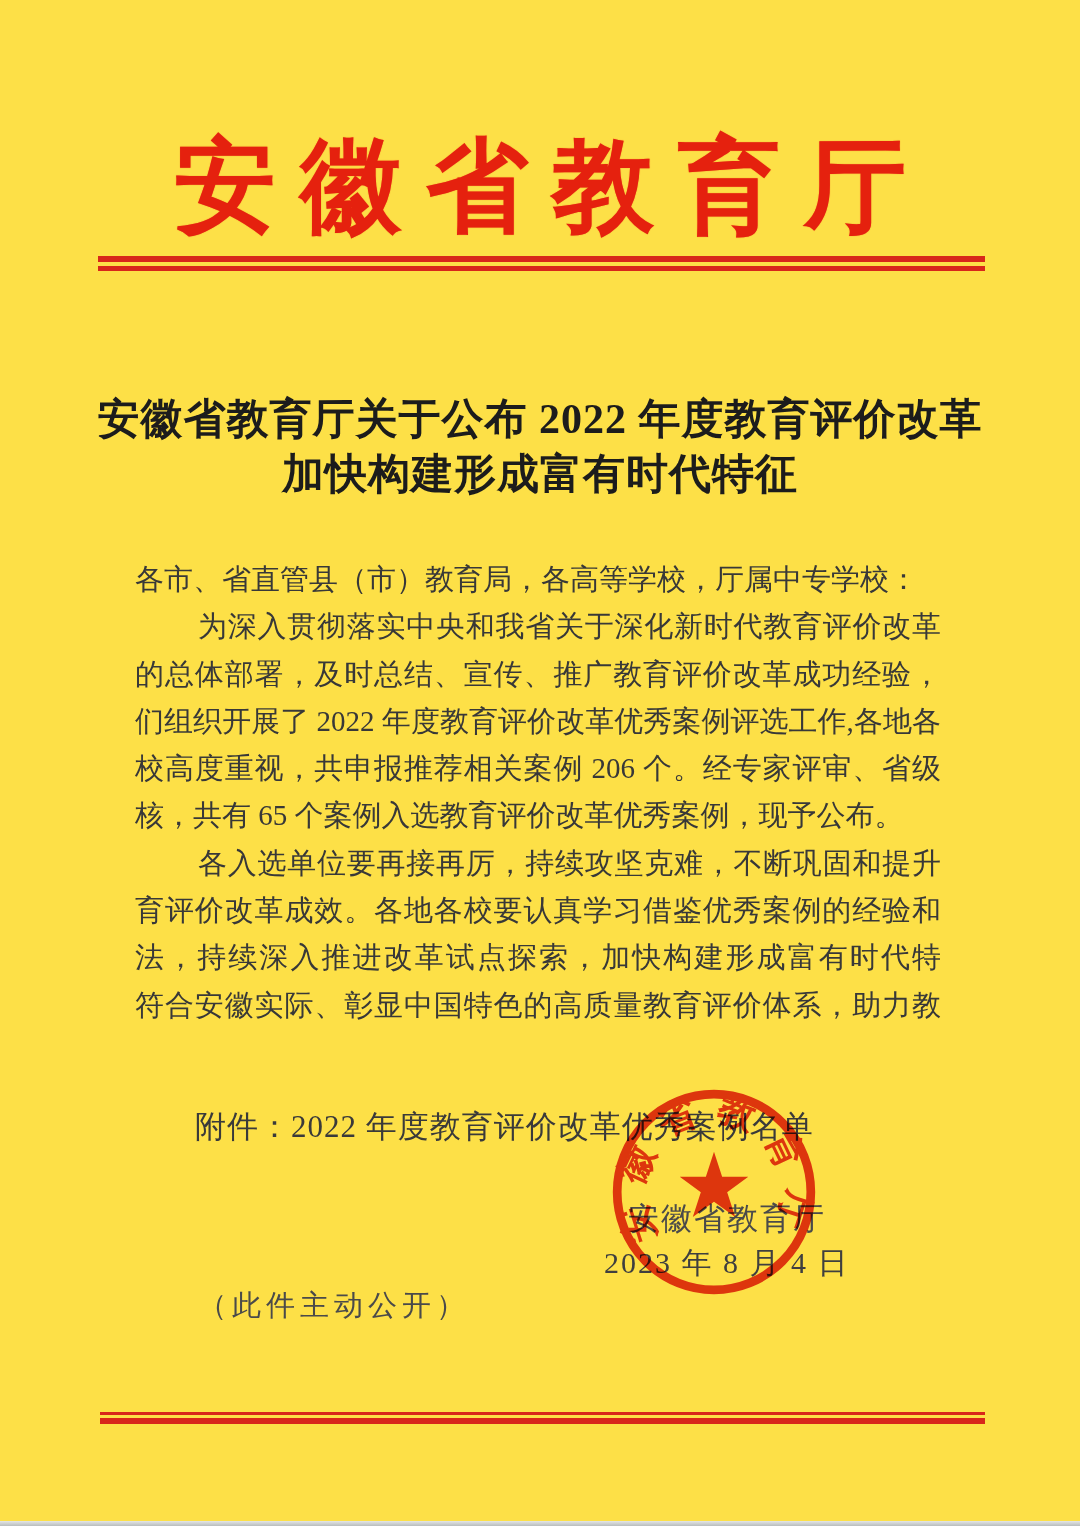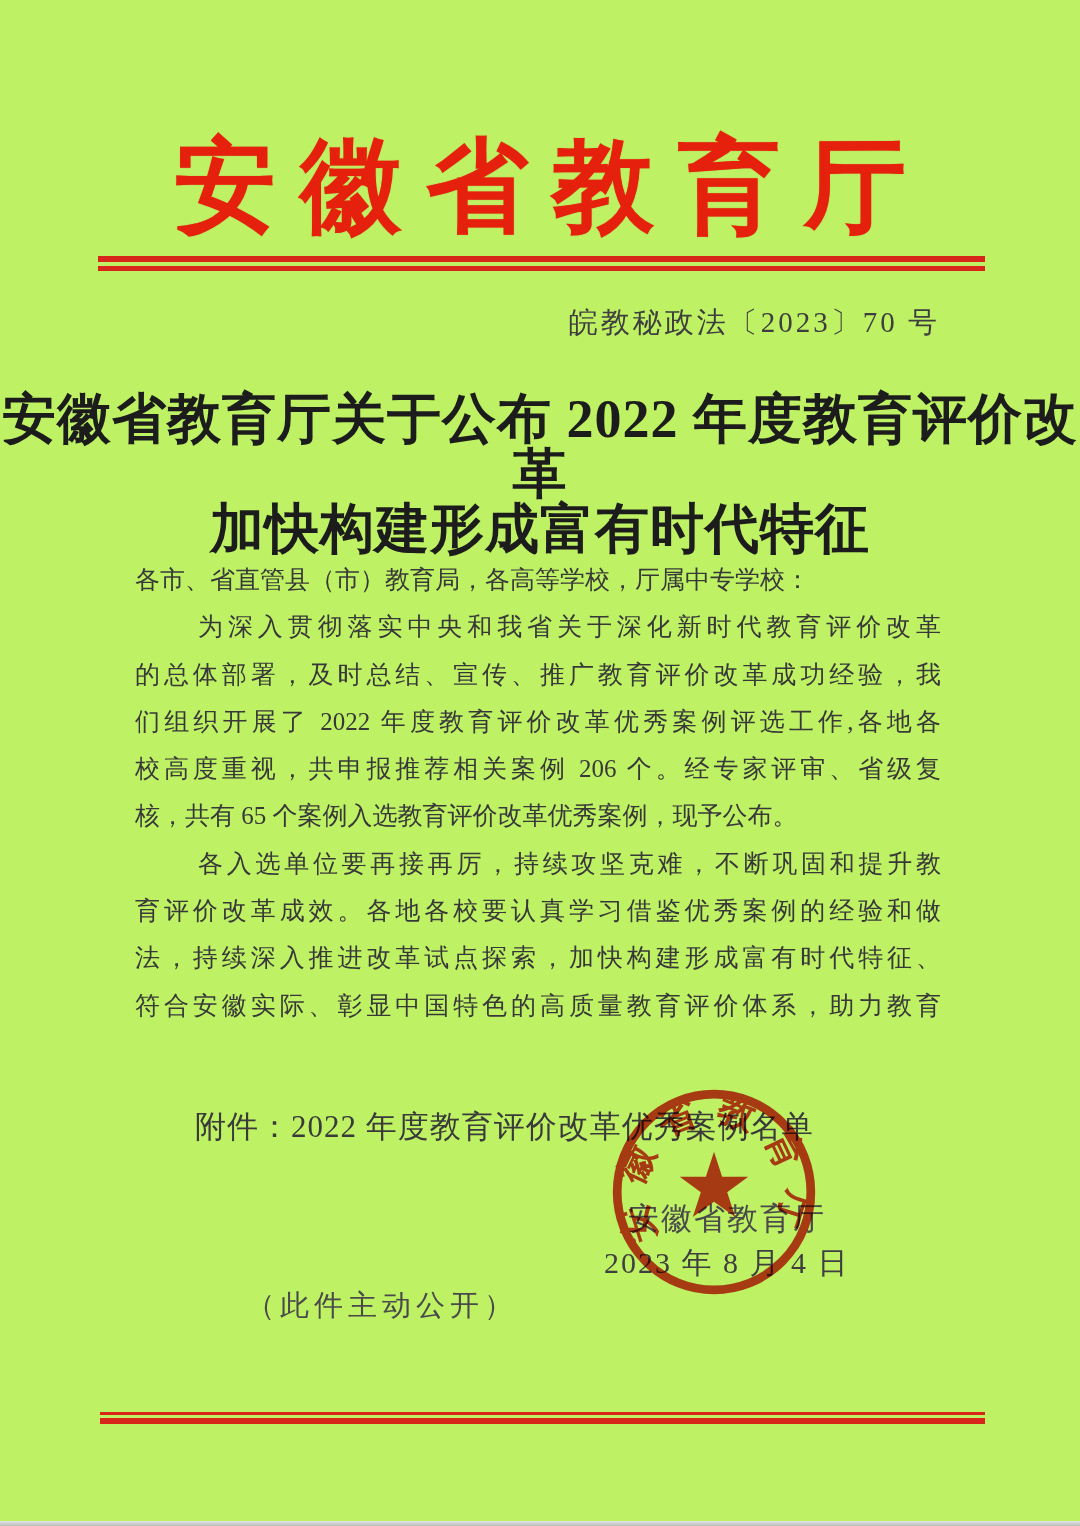--- a/index.html
+++ b/index.html
@@ -2,21 +2,21 @@
 <html><head>
 <meta charset="utf-8">
 <style>
   html,body{margin:0;padding:0;}
   body{
     width:1080px;height:1526px;
     background:#ffffff;
     font-family:"Liberation Serif","DejaVu Serif",serif;
     position:relative;overflow:hidden;
   }
-  .page{position:absolute;inset:0;background:#bef264;padding-left:20px;}
+  .page{position:absolute;inset:0;background:#fde047;padding-left:20px;}
 
   
   .agency-header{
     position:absolute;top:128px;left:0;width:1080px;
     text-align:center;
     font-size:102px;line-height:118px;font-weight:bold;
     color:#e5210e;
     letter-spacing:24px;text-indent:24px;
     text-shadow:0 0 1px rgba(229,33,14,.6);
     white-space:nowrap;
@@ -33,45 +33,45 @@
   }
 
   .doc-number{
     position:absolute;top:303px;right:140px;
     font-size:29px;color:#3e3e3e;letter-spacing:3px;white-space:nowrap;
   }
 
   .doc-title{
     position:absolute;top:392px;left:0;width:1080px;
     text-align:center;font-weight:bold;color:#1c1c1c;
-    font-size:54px;line-height:55px;letter-spacing:1px;
+    font-size:42px;line-height:55px;letter-spacing:1px;
   }
 
   .body-text{
     position:absolute;top:556px;left:135px;width:806px;
-    font-size:25px;color:#383838;
+    font-size:29px;color:#383838;
   }
   .body-text .ln{
     height:47.3px;line-height:47.3px;white-space:nowrap;
   }
   .body-text .jl{text-align:justify;text-align-last:justify;white-space:normal;overflow:hidden;}
   .body-text .ind{padding-left:63px;}
   .body-text .jl.ind{width:743px;}
 
   .attachment-line{
     position:absolute;top:1106px;left:195px;
     font-size:31px;color:#3a3a3a;letter-spacing:1px;white-space:nowrap;
   }
 
   .signature-block{position:absolute;top:1198px;left:628px;font-size:31px;color:#4a4a4a;letter-spacing:2px;white-space:nowrap;}
   .date-line{position:absolute;top:1243px;left:604px;font-size:30px;color:#3f3f3f;letter-spacing:2px;white-space:nowrap;}
 
   .footer-note{
     position:absolute;top:1286px;left:198px;
-    font-size:29px;color:#4a4a4a;letter-spacing:5px;white-space:nowrap;margin-left:48px;
+    font-size:29px;color:#4a4a4a;letter-spacing:5px;white-space:nowrap;
   }
 
   .seal{
     position:absolute;left:611px;top:1089px;width:206px;height:206px;
     mix-blend-mode:multiply;opacity:.93;
   }
   .seal svg{width:100%;height:100%;}
 
   .page-edge{
     position:absolute;left:0;bottom:0;width:100%;height:5px;
@@ -80,21 +80,20 @@
 </style>
 </head>
 <body>
 
 <div class="page">
 
   <div class="agency-header">安徽省教育厅</div>
 
   <div class="sep-top"></div>
 
-  <div class="doc-number">皖教秘政法〔2023〕70 号</div>
 
   <div class="doc-title">
     <div>安徽省教育厅关于公布 2022 年度教育评价改革</div>
     <div>加快构建形成富有时代特征</div>
   </div>
 
   <div class="body-text">
     <div class="ln">各市、省直管县（市）教育局，各高等学校，厅属中专学校：</div>
     <div class="ln jl ind">为深入贯彻落实中央和我省关于深化新时代教育评价改革</div>
     <div class="ln jl">的总体部署，及时总结、宣传、推广教育评价改革成功经验，我</div>

